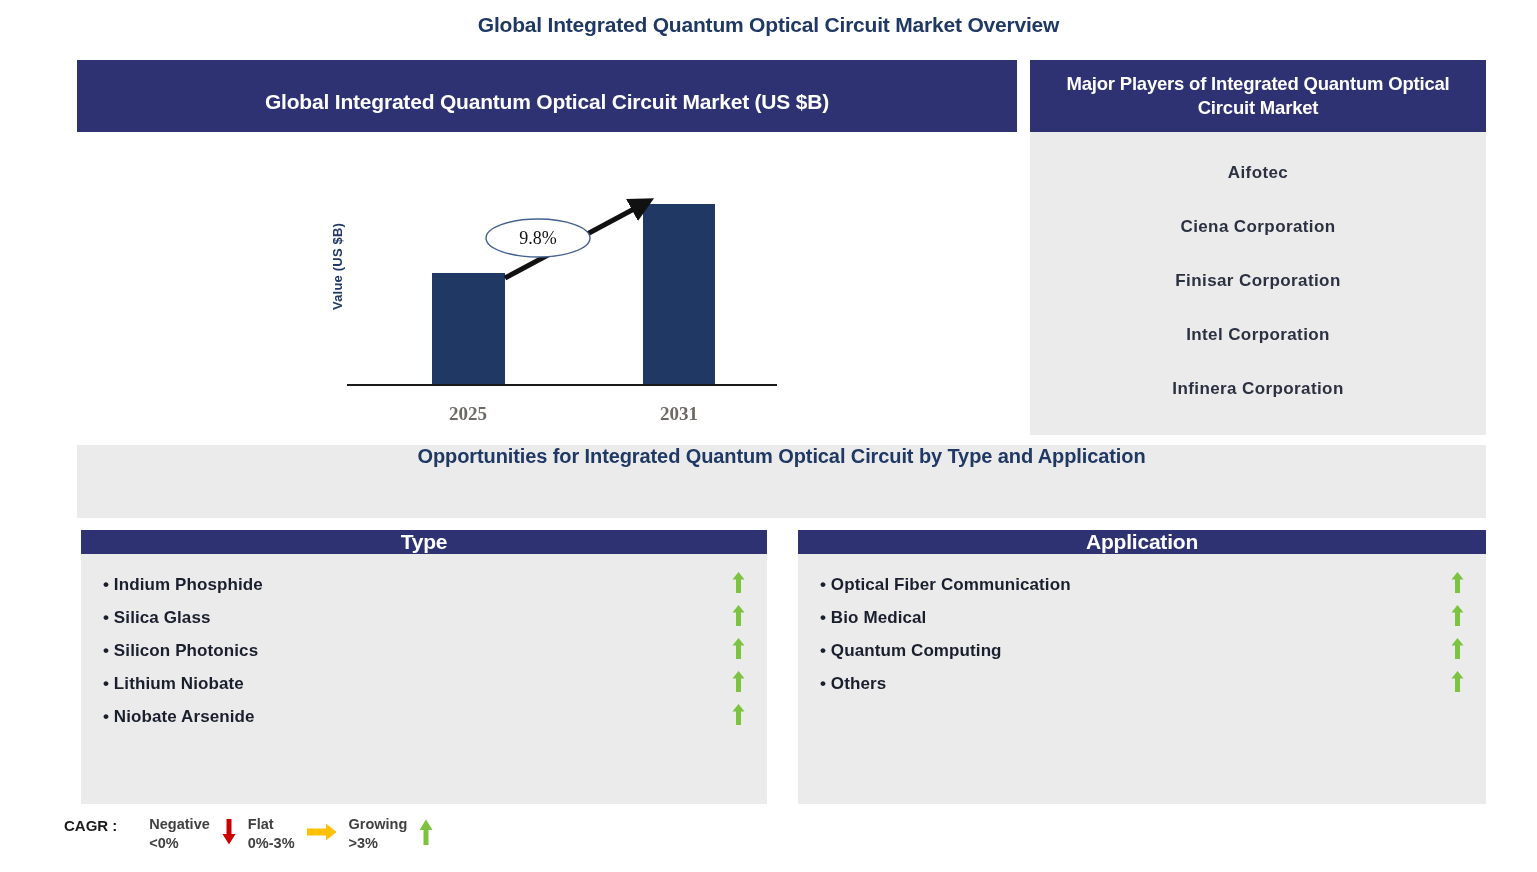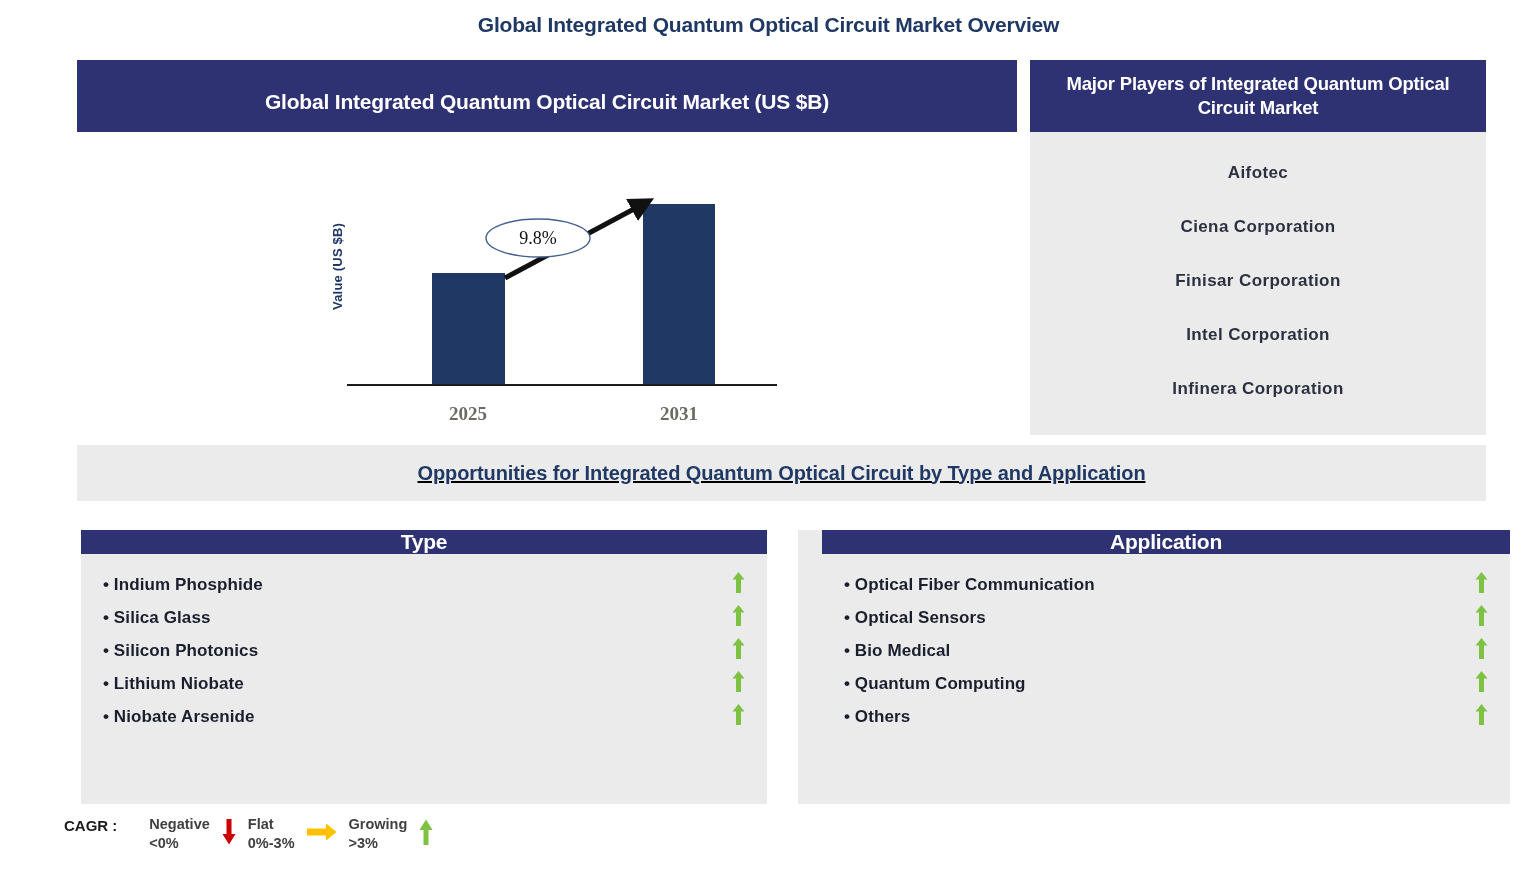--- a/index.html
+++ b/index.html
@@ -196,26 +196,25 @@
     color: #2b3141;
     letter-spacing: 0.4px;
   }
 
   
   .opp-banner {
     position: absolute;
     left: 77px;
     top: 445px;
     width: 1409px;
-    height: 56px;
+    height: 73px;
     background: #EBEBEB;
     display: flex;
-    align-items: center;
-    justify-content: center;
-    text-decoration: underline;
+    align-items: flex-start;
+    justify-content: center;
   }
   .opp-banner-text {
     font-size: 20px;
     font-weight: bold;
     color: #1F3864;
     letter-spacing: -0.1px;
   }
 
   
   .panel {
@@ -225,21 +224,20 @@
   }
   .panel-type {
     left: 81px;
     width: 686px;
     height: 274px;
   }
   .panel-app {
     left: 798px;
     width: 688px;
     height: 274px;
-    padding-left: 24px;
   }
   .panel-header {
     height: 24px;
     background: #2E3172;
     display: flex;
     align-items: center;
     justify-content: center;
   }
   .panel-header-text {
     color: #ffffff;
@@ -396,26 +394,20 @@
     <div class="panel-header-text">Application</div>
   </div>
   <div class="panel-list" id="app-list">
       <div class="panel-row">
         <span class="panel-row-label">• Optical Fiber Communication</span>
         <span><svg class="arrow-up" viewBox="0 0 13 21">
             <polygon points="6.5,0 12.5,7.5 9,7.5 9,21 4,21 4,7.5 0.5,7.5" fill="#7DC242"></polygon>
           </svg></span>
       </div>
       <div class="panel-row">
-        <span class="panel-row-label">• Optical Sensors</span>
-        <span><svg class="arrow-up" viewBox="0 0 13 21">
-            <polygon points="6.5,0 12.5,7.5 9,7.5 9,21 4,21 4,7.5 0.5,7.5" fill="#7DC242"></polygon>
-          </svg></span>
-      </div>
-      <div class="panel-row">
         <span class="panel-row-label">• Bio Medical</span>
         <span><svg class="arrow-up" viewBox="0 0 13 21">
             <polygon points="6.5,0 12.5,7.5 9,7.5 9,21 4,21 4,7.5 0.5,7.5" fill="#7DC242"></polygon>
           </svg></span>
       </div>
       <div class="panel-row">
         <span class="panel-row-label">• Quantum Computing</span>
         <span><svg class="arrow-up" viewBox="0 0 13 21">
             <polygon points="6.5,0 12.5,7.5 9,7.5 9,21 4,21 4,7.5 0.5,7.5" fill="#7DC242"></polygon>
           </svg></span>

